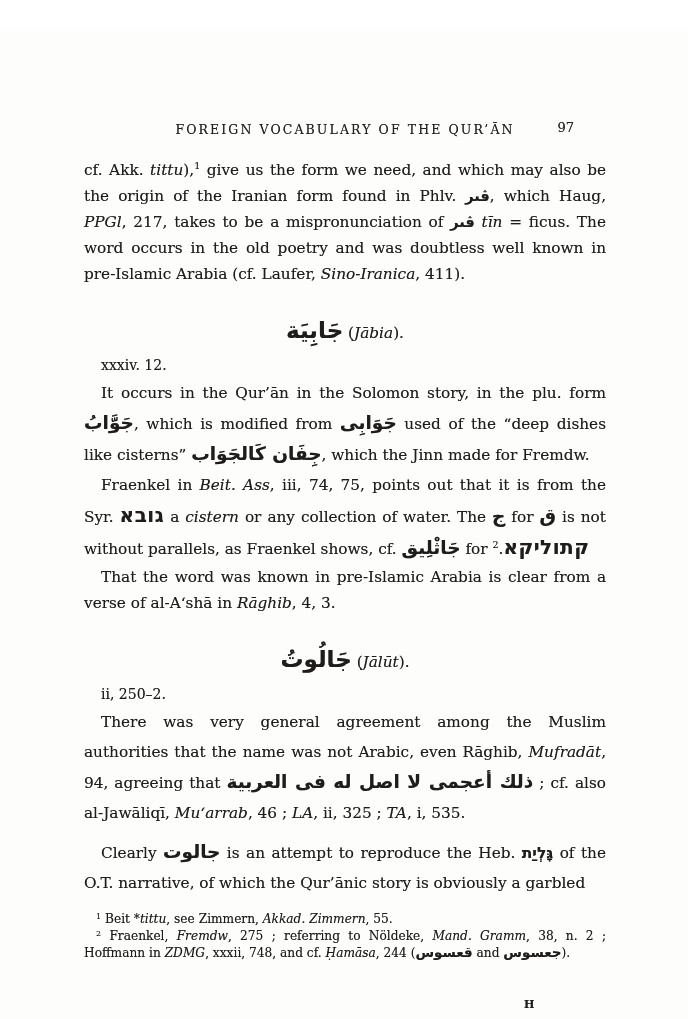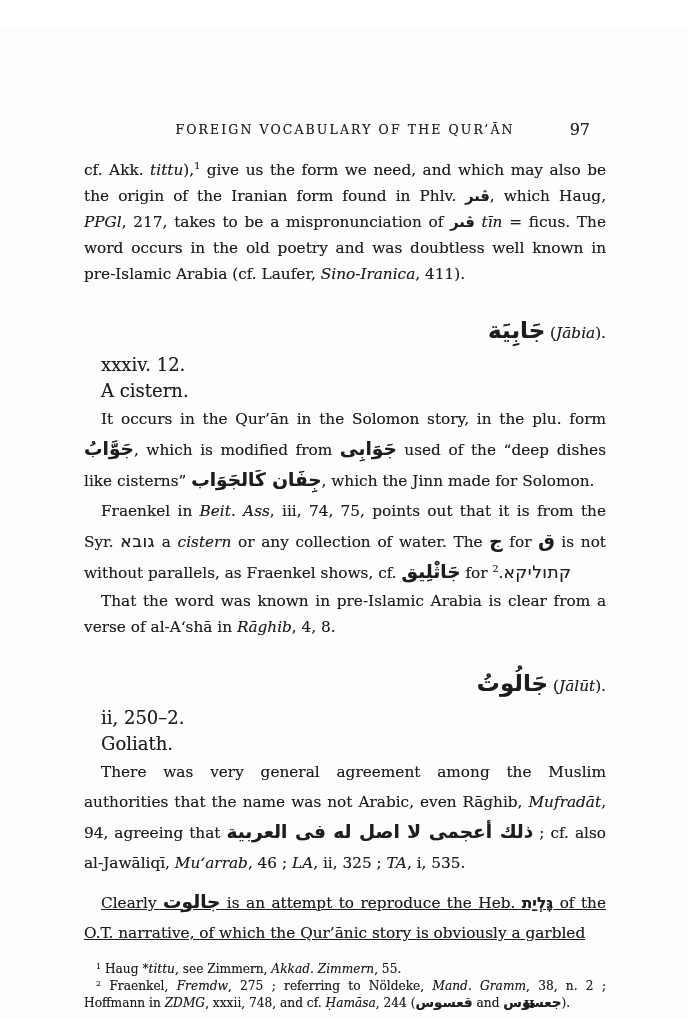--- a/index.html
+++ b/index.html
@@ -19,51 +19,51 @@
     position:relative;
     text-align:center;
     font-size:12.5px;
     letter-spacing:2.1px;
     color:#24221f;
     margin-bottom:20px;
     white-space:nowrap;
   }
   .page-number{
     position:absolute;
-    right:16px;top:-2px;
-    font-size:16px;letter-spacing:0;
+    right:32px;top:-2px;
+    font-size:13px;letter-spacing:0;
   }
   .para{
     margin:0;
     font-size:15.3px;
     line-height:26px;
     text-align:justify;
     text-indent:17px;
   }
   .no-indent{text-indent:0;}
   .arabic-rich{line-height:30px;}
   .headword{
     margin:27px 0 3px 0;
     font-size:15.3px;
     line-height:32px;
-    text-align:right;text-indent:0;
+    text-align:center;text-indent:0;
   }
   .ref{
-    margin:0;font-size:18px;line-height:26px;
+    margin:0;font-size:14px;line-height:26px;
     text-align:left;text-indent:17px;
   }
-  .mt{margin-top:9px;text-decoration:underline;}
+  .mt{margin-top:9px;}
   
   .s-i{font-style:italic;}
   .s-sup{font-size:9.5px;vertical-align:6px;line-height:0;}
   .s-ar{font-family:"DejaVu Sans",sans-serif;font-size:13.5px;font-weight:bold;}
   .s-arb{font-family:"DejaVu Sans",sans-serif;font-size:18.5px;font-weight:bold;}
   .s-arh{font-family:"DejaVu Sans",sans-serif;font-size:23px;font-weight:bold;}
   .s-he{font-family:"DejaVu Sans",sans-serif;font-size:15.5px;font-weight:bold;}
-  .s-syr{font-family:"DejaVu Sans",sans-serif;font-size:17px;font-weight:normal;letter-spacing:.5px;}
+  .s-syr{font-family:"DejaVu Sans",sans-serif;font-size:20px;font-weight:bold;letter-spacing:.5px;}
   .s-phlv{font-family:"DejaVu Sans",sans-serif;font-size:14.5px;font-weight:bold;}
   .footnotes{margin-top:13px;}
   .footnote{
     margin:0;
     font-size:12.2px;line-height:16.5px;
     text-align:justify;text-indent:12px;
   }
   .footnote .s-sup{font-size:8px;vertical-align:4px;}
   .signature{
     position:absolute;
@@ -79,34 +79,32 @@
   <div class="header">
     <span class="running-title">FOREIGN  VOCABULARY  OF  THE  QUR’ĀN</span>
     <span class="page-number">97</span>
   </div>
 
   <p class="para no-indent"><span>cf. Akk. </span><span class="s-i">tittu</span><span>),</span><span class="s-sup">1</span><span> give us the form we need, and which may also be the origin of the Iranian form found in Phlv. </span><span class="s-phlv">ڤىر</span><span>, which Haug, </span><span class="s-i">PPGl</span><span>, 217, takes to be a mispronunciation of </span><span class="s-phlv">ڤىر</span><span> </span><span class="s-i">tīn</span><span> = ficus.  The word occurs in the old poetry and was doubtless well known in pre-Islamic Arabia (cf. Laufer, </span><span class="s-i">Sino-Iranica</span><span>, 411).</span></p>
 
   <section class="entry">
     <p class="headword"><span class="s-arh">جَابِيَة</span><span> (</span><span class="s-i">Jābia</span><span>).</span></p>
     <p class="ref">xxxiv. 12.</p>
-    <p class="ref">A cistern.</p>
-    <p class="para arabic-rich"><span>It occurs in the Qur’ān in the Solomon story, in the plu. form </span><span class="s-arb">جَوَّابُ</span><span>, which is modified from </span><span class="s-arb">جَوَابِى</span><span> used of the “deep dishes like cisterns” </span><span class="s-arb">جِفَان كَالجَوَاب</span><span>, which the Jinn made for Solomon.</span></p>
+    <p class="para arabic-rich"><span>It occurs in the Qur’ān in the Solomon story, in the plu. form </span><span class="s-arb">جَوَّابُ</span><span>, which is modified from </span><span class="s-arb">جَوَابِى</span><span> used of the “deep dishes like cisterns” </span><span class="s-arb">جِفَان كَالجَوَاب</span><span>, which the Jinn made for Fremdw.</span></p>
     <p class="para arabic-rich"><span>Fraenkel in </span><span class="s-i">Beit. Ass</span><span>, iii, 74, 75, points out that it is from the Syr. </span><span class="s-syr">גובא</span><span> a </span><span class="s-i">cistern</span><span> or any collection of water.  The </span><span class="s-arb">ج</span><span> for </span><span class="s-arb">ق</span><span> is not without parallels, as Fraenkel shows, cf. </span><span class="s-arb">جَاثْلِيق</span><span> for </span><span class="s-syr">קתוליקא</span><span>.</span><span class="s-sup">2</span></p>
-    <p class="para"><span>That the word was known in pre-Islamic Arabia is clear from a verse of al-A‘shā in </span><span class="s-i">Rāghib</span><span>, 4, 8.</span></p>
+    <p class="para"><span>That the word was known in pre-Islamic Arabia is clear from a verse of al-A‘shā in </span><span class="s-i">Rāghib</span><span>, 4, 3.</span></p>
   </section>
 
   <section class="entry">
     <p class="headword"><span class="s-arh">جَالُوتُ</span><span> (</span><span class="s-i">Jālūt</span><span>).</span></p>
     <p class="ref">ii, 250–2.</p>
-    <p class="ref">Goliath.</p>
     <p class="para arabic-rich"><span>There was very general agreement among the Muslim authorities that the name was not Arabic, even Rāghib, </span><span class="s-i">Mufradāt</span><span>, 94, agreeing that </span><span class="s-arb">ذلك أعجمى لا اصل له فى العربية</span><span> ; cf. also al-Jawāliqī, </span><span class="s-i">Mu‘arrab</span><span>, 46 ; </span><span class="s-i">LA</span><span>, ii, 325 ; </span><span class="s-i">TA</span><span>, i, 535.</span></p>
     <p class="para arabic-rich mt"><span>Clearly </span><span class="s-arb">جالوت</span><span> is an attempt to reproduce the Heb. </span><span class="s-he">גָּלְיַת</span><span> of the O.T. narrative, of which the Qur’ānic story is obviously a garbled</span></p>
   </section>
 
   <div class="footnotes">
-    <p class="footnote"><span class="s-sup">1</span><span> Haug *</span><span class="s-i">tittu</span><span>, see Zimmern, </span><span class="s-i">Akkad. Zimmern</span><span>, 55.</span></p>
+    <p class="footnote"><span class="s-sup">1</span><span> Beit *</span><span class="s-i">tittu</span><span>, see Zimmern, </span><span class="s-i">Akkad. Zimmern</span><span>, 55.</span></p>
     <p class="footnote"><span class="s-sup">2</span><span> Fraenkel, </span><span class="s-i">Fremdw</span><span>, 275 ;  referring to Nöldeke, </span><span class="s-i">Mand. Gramm</span><span>, 38, n. 2 ;  Hoffmann in </span><span class="s-i">ZDMG</span><span>, xxxii, 748, and cf. </span><span class="s-i">Ḥamāsa</span><span>, 244 (</span><span class="s-ar">قعسوس</span><span> and </span><span class="s-ar">جعسوس</span><span>).</span></p>
   </div>
 
   <div class="signature">H</div>
 
 </div>
 
 </body></html>

